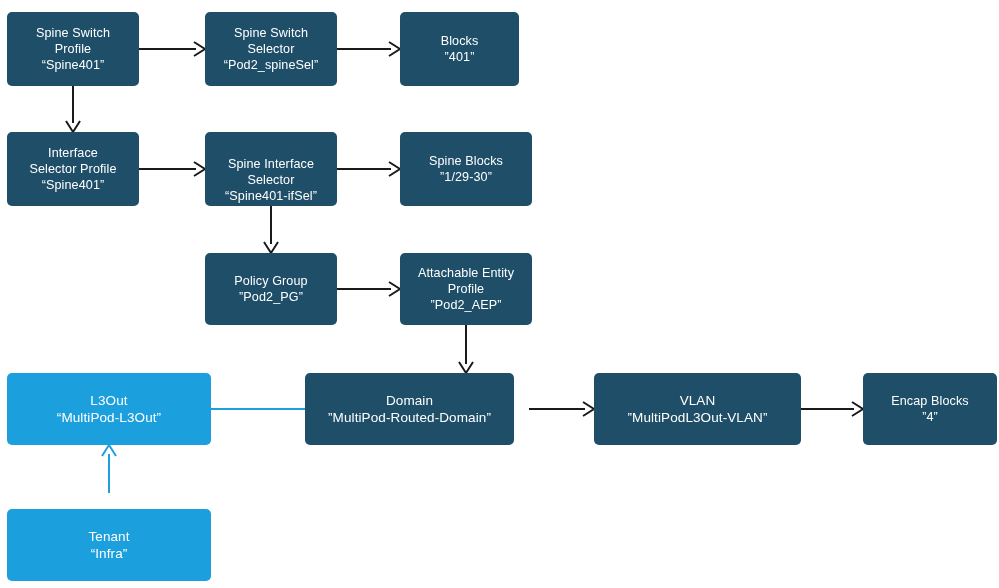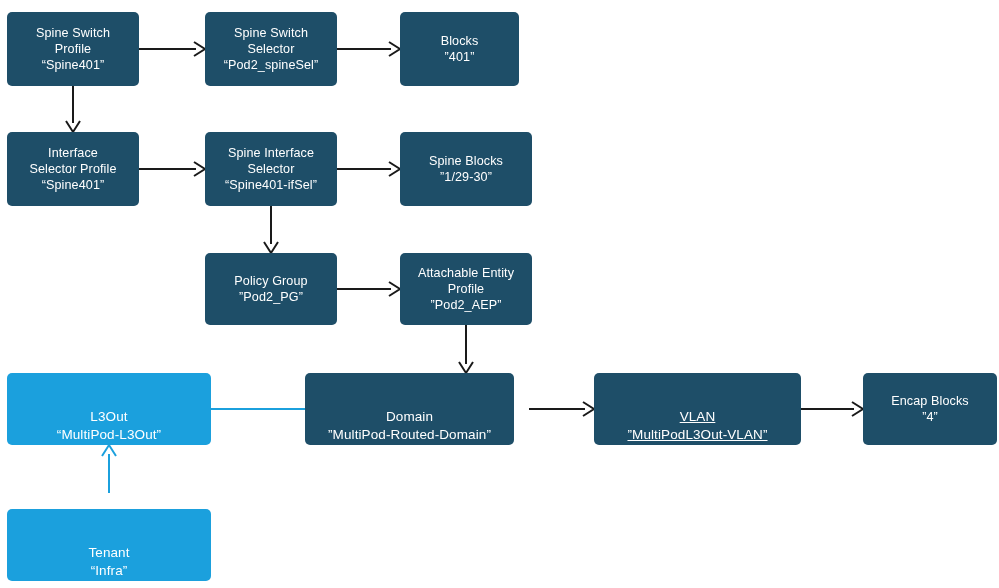--- a/index.html
+++ b/index.html
@@ -42,21 +42,21 @@
   .node .lines {
     display: block;
     width: 100%;
   }
   .node .l {
     display: block;
     white-space: nowrap;
   }
   .dark  { background: #1e4e68; }
   .light { background: #1ba0dd; }
-  .fs13 { font-size: 13.5px; align-items: flex-end; }
+  .fs13 { font-size: 13.5px; }
   .fs12 { font-size: 12.6px; }
 </style>
 </head>
 <body>
 
 <div id="canvas">
   <svg id="edges" viewBox="0 0 999 588" width="999" height="588">
       <g>
         <line x1="139" y1="49" x2="196" y2="49" stroke="#1a1a1a" stroke-width="2" shape-rendering="crispEdges"></line>
         <path d="M194,42 L205,49 L194,56" fill="none" stroke="#1a1a1a" stroke-width="2" stroke-linecap="butt" stroke-linejoin="miter"></path>
@@ -127,21 +127,21 @@
           <span class="l">”401”</span>
         </span>
       </div>
       <div class="node dark fs12" style="left: 7px; top: 132px; width: 132px; height: 74px; align-items: center;">
         <span class="lines">
           <span class="l">Interface</span>
           <span class="l">Selector Profile</span>
           <span class="l">“Spine401”</span>
         </span>
       </div>
-      <div class="node dark fs12" style="left: 205px; top: 132px; width: 132px; height: 74px;">
+      <div class="node dark fs12" style="left: 205px; top: 132px; width: 132px; height: 74px; align-items: flex-end;">
         <span class="lines">
           <span class="l">Spine Interface</span>
           <span class="l">Selector</span>
           <span class="l">“Spine401-ifSel”</span>
         </span>
       </div>
       <div class="node dark fs12" style="left: 400px; top: 132px; width: 132px; height: 74px;">
         <span class="lines">
           <span class="l">Spine Blocks</span>
           <span class="l">”1/29-30”</span>
@@ -165,21 +165,21 @@
           <span class="l">L3Out</span>
           <span class="l">“MultiPod-L3Out”</span>
         </span>
       </div>
       <div class="node dark fs13" style="left: 305px; top: 373px; width: 209px; height: 72px;">
         <span class="lines">
           <span class="l">Domain</span>
           <span class="l">”MultiPod-Routed-Domain”</span>
         </span>
       </div>
-      <div class="node dark fs13" style="left: 594px; top: 373px; width: 207px; height: 72px; text-decoration: underline;">
+      <div class="node dark fs13" style="left: 594px; top: 373px; width: 207px; height: 72px;">
         <span class="lines">
           <span class="l">VLAN</span>
           <span class="l">”MultiPodL3Out-VLAN”</span>
         </span>
       </div>
       <div class="node dark fs12" style="left: 863px; top: 373px; width: 134px; height: 72px; justify-content: center;">
         <span class="lines">
           <span class="l">Encap Blocks</span>
           <span class="l">”4”</span>
         </span>

